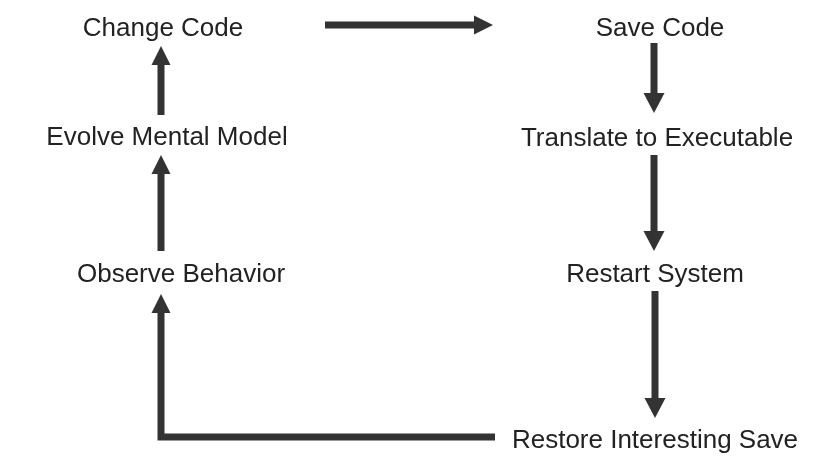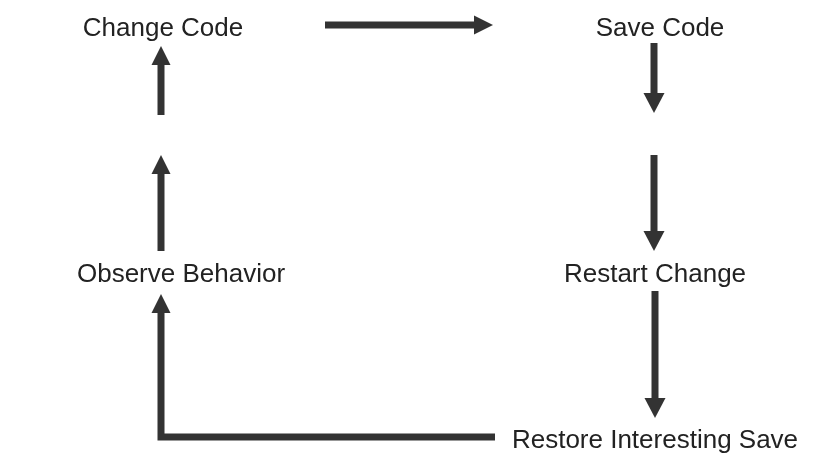--- a/index.html
+++ b/index.html
@@ -88,21 +88,23 @@
       <line class="arrow-shaft" x1="161" y1="115" x2="161" y2="65"></line>
       <polygon class="arrow-head" points="151.5,65 170.5,65 161,46"></polygon>
     </g>
 
   </svg>
 
   <div class="node-label" style="left:163px; top:27px;">Change Code</div>
 
   <div class="node-label" style="left:660px; top:27px;">Save Code</div>
 
+  <div class="node-label" style="left:167px; top:136px;">Evolve Mental Model</div>
 
+  <div class="node-label" style="left:657px; top:137px;">Translate to Executable</div>
 
   <div class="node-label" style="left:161px; top:273px;margin-left:20px;">Observe Behavior</div>
 
-  <div class="node-label" style="left:655px; top:273px;">Restart Change</div>
+  <div class="node-label" style="left:655px; top:273px;">Restart System</div>
 
   <div class="node-label" style="left:655px; top:439px;">Restore Interesting Save</div>
 
 </div>
 
 </body></html>

